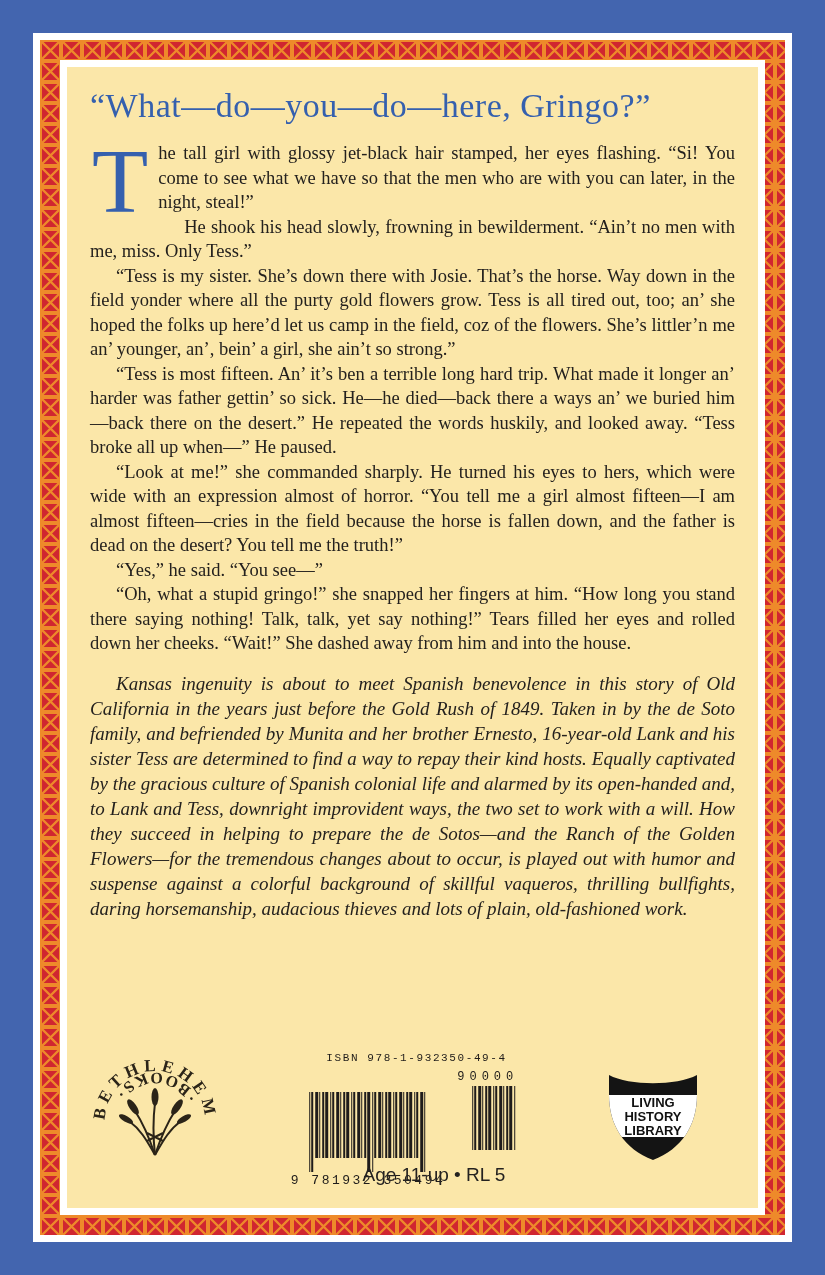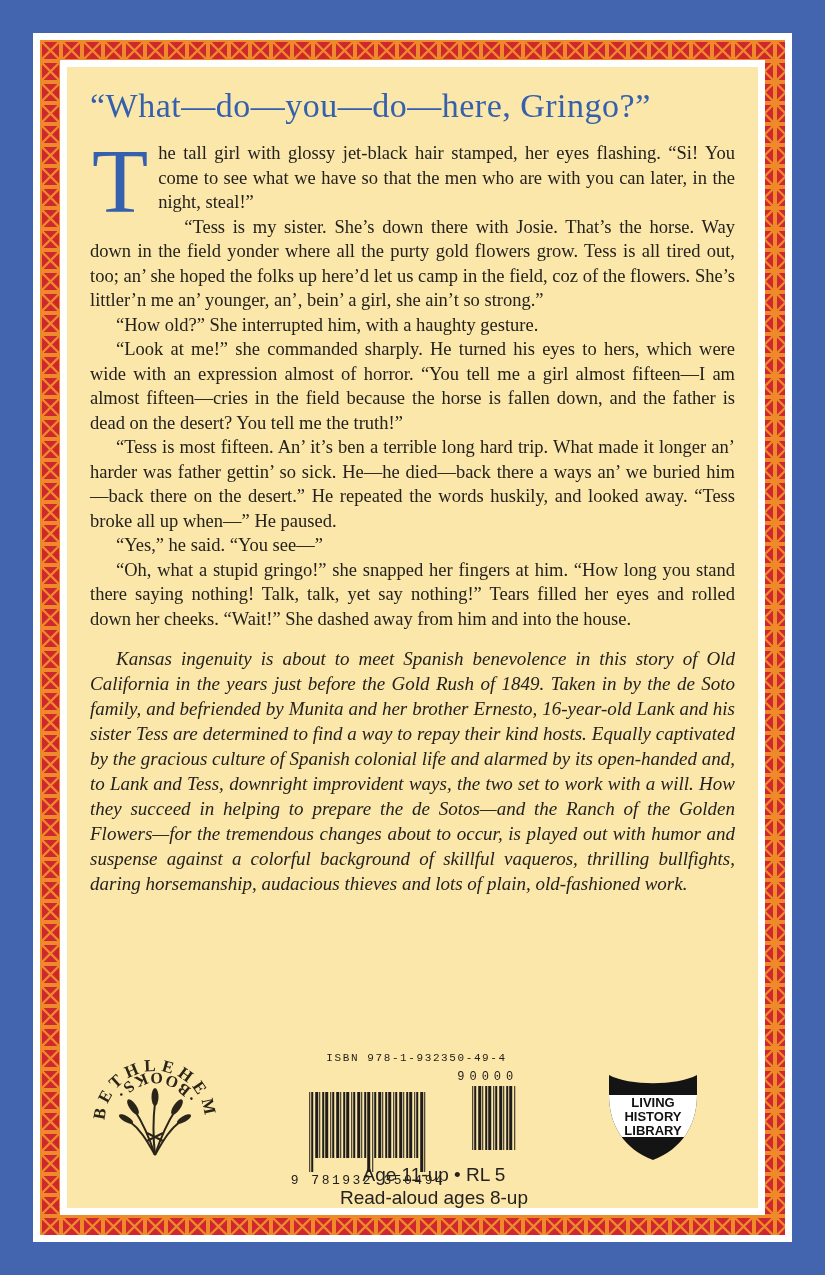--- a/index.html
+++ b/index.html
@@ -113,24 +113,24 @@
   <rect x="0" y="0" width="20" height="1195" fill="url(#bp)"></rect>
   <rect x="725" y="0" width="20" height="1195" fill="url(#bp)"></rect>
 </svg>
 
 <div class="cover">
 
   <h1 class="cover-title">“What—do—you—do—here, Gringo?”</h1>
 
   <div class="body-text">
     <p class="first"><span class="drop-cap">T</span><span>he tall girl with glossy jet-black hair stamped, her eyes flashing. “Si! You come to see what we have so that the men who are with you can later, in the night, steal!”</span></p>
+    <p>He shook his head slowly, frowning in bewilderment. “Ain’t no men with me, miss. Only Tess.”</p>
     <p>“Tess is my sister. She’s down there with Josie. That’s the horse. Way down in the field yonder where all the purty gold flowers grow. Tess is all tired out, too; an’ she hoped the folks up here’d let us camp in the field, coz of the flowers. She’s littler’n me an’ younger, an’, bein’ a girl, she ain’t so strong.”</p>
-    <p>“How old?” She interrupted him, with a haughty gesture.</p>
+    <p>“Tess is most fifteen. An’ it’s ben a terrible long hard trip. What made it longer an’ harder was father gettin’ so sick. He—he died—back there a ways an’ we buried him—back there on the desert.” He repeated the words huskily, and looked away. “Tess broke all up when—” He paused.</p>
     <p>“Look at me!” she commanded sharply. He turned his eyes to hers, which were wide with an expression almost of horror. “You tell me a girl almost fifteen—I am almost fifteen—cries in the field because the horse is fallen down, and the father is dead on the desert? You tell me the truth!”</p>
-    <p>“Tess is most fifteen. An’ it’s ben a terrible long hard trip. What made it longer an’ harder was father gettin’ so sick. He—he died—back there a ways an’ we buried him—back there on the desert.” He repeated the words huskily, and looked away. “Tess broke all up when—” He paused.</p>
     <p>“Yes,” he said. “You see—”</p>
     <p>“Oh, what a stupid gringo!” she snapped her fingers at him. “How long you stand there saying nothing! Talk, talk, yet say nothing!” Tears filled her eyes and rolled down her cheeks. “Wait!” She dashed away from him and into the house.</p>
   </div>
 
   <p class="synopsis">Kansas ingenuity is about to meet Spanish benevolence in this story of Old California in the years just before the Gold Rush of 1849. Taken in by the de Soto family, and befriended by Munita and her brother Ernesto, 16-year-old Lank and his sister Tess are determined to find a way to repay their kind hosts. Equally captivated by the gracious culture of Spanish colonial life and alarmed by its open-handed and, to Lank and Tess, downright improvident ways, the two set to work with a will. How they succeed in helping to prepare the de Sotos—and the Ranch of the Golden Flowers—for the tremendous changes about to occur, is played out with humor and suspense against a colorful background of skillful vaqueros, thrilling bullfights, daring horsemanship, audacious thieves and lots of plain, old-fashioned work.</p>
 
   <div class="footer">
 
     <svg class="publisher-logo" width="124" height="124" viewBox="0 0 124 124" aria-hidden="true">
       <defs>
@@ -183,15 +183,14 @@
       <path d="M5,10 C25,21 73,21 93,10 L93,30 C93,60 78,84 49,95 C20,84 5,60 5,30 Z" fill="#141414"></path>
       <rect x="5" y="30" width="88" height="42" fill="#FFFFFF" clip-path="url(#shieldClip)"></rect>
       <g font-family="Liberation Sans, sans-serif" font-size="13" font-weight="bold" fill="#111111" text-anchor="middle">
         <text x="49" y="42">LIVING</text>
         <text x="49" y="56">HISTORY</text>
         <text x="49" y="70">LIBRARY</text>
       </g>
     </svg>
 
     <div class="age-line">Age 11-up • RL 5</div>
-    <div class="readaloud-line">Read-aloud ages 8-up</div>
   </div>
 </div>
 
 </body></html>

